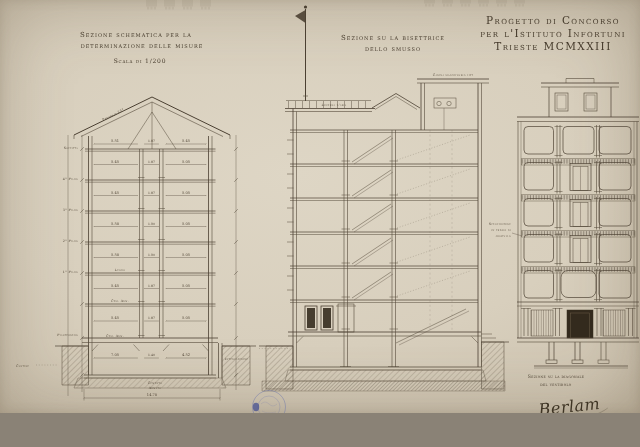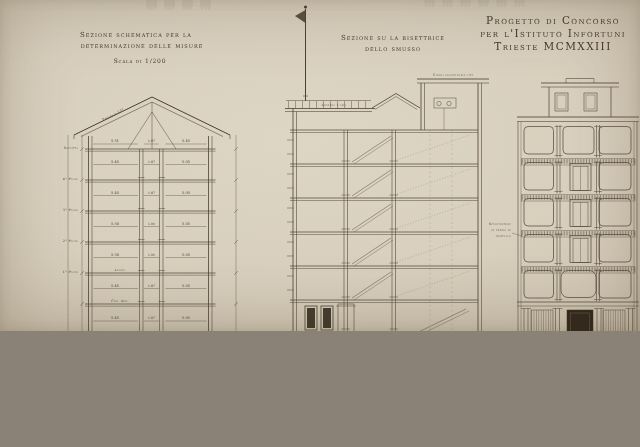--- a/index.html
+++ b/index.html
@@ -1,16 +1,16 @@
 <!DOCTYPE html>
 <html><head>
 <meta charset="utf-8">
 <style>
   html,body{margin:0;padding:0;background:#8a8276;}
-  .paper{position:relative;width:640px;height:331px;overflow:hidden;
+  .paper{position:relative;width:640px;height:413px;overflow:hidden;
     background: radial-gradient(ellipse 95% 85% at 46% 42%, #ded6c5 0%, #d8cfbd 50%, #cfc5b2 78%, #bfb49f 100%);
     box-shadow: inset 0 0 70px rgba(92,76,54,.30), inset 0 0 12px rgba(92,76,54,.18);}
   svg{position:absolute;left:0;top:0;}
   text{font-family:"DejaVu Serif","Liberation Serif",serif; fill:#483d2e;}
   .h1{font-size:10.5px;letter-spacing:1.4px;font-variant:small-caps;fill:#44392a;}
   .st{font-size:7px;letter-spacing:1px;font-variant:small-caps;}
   .sc{font-size:6px;letter-spacing:.8px;font-variant:small-caps;}
   .lbl{font-size:3.2px;letter-spacing:.35px;font-variant:small-caps;fill:#4d4233;}
   .dim{font-size:3.6px;fill:#4d4233;}
   .dsm{font-size:3.1px;fill:#4d4233;}

